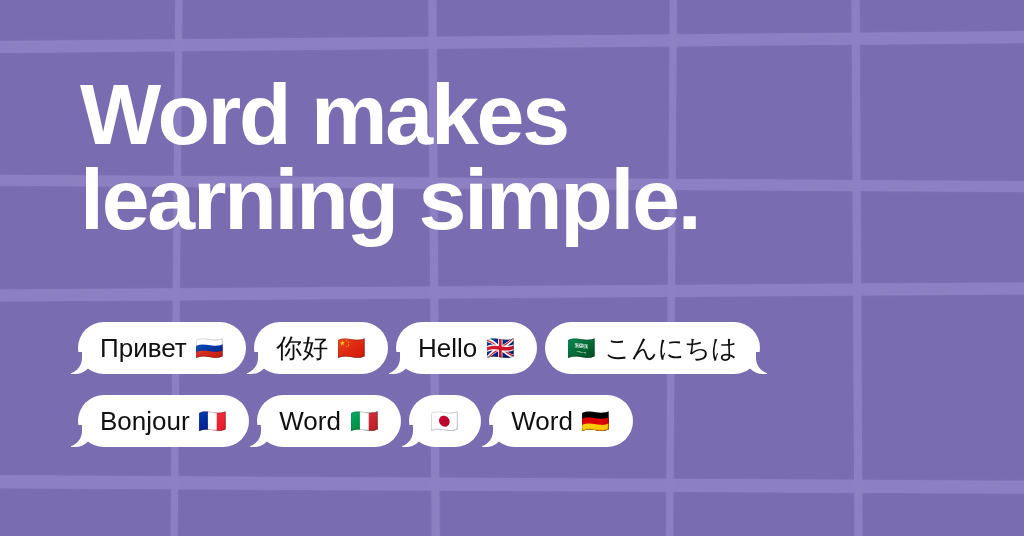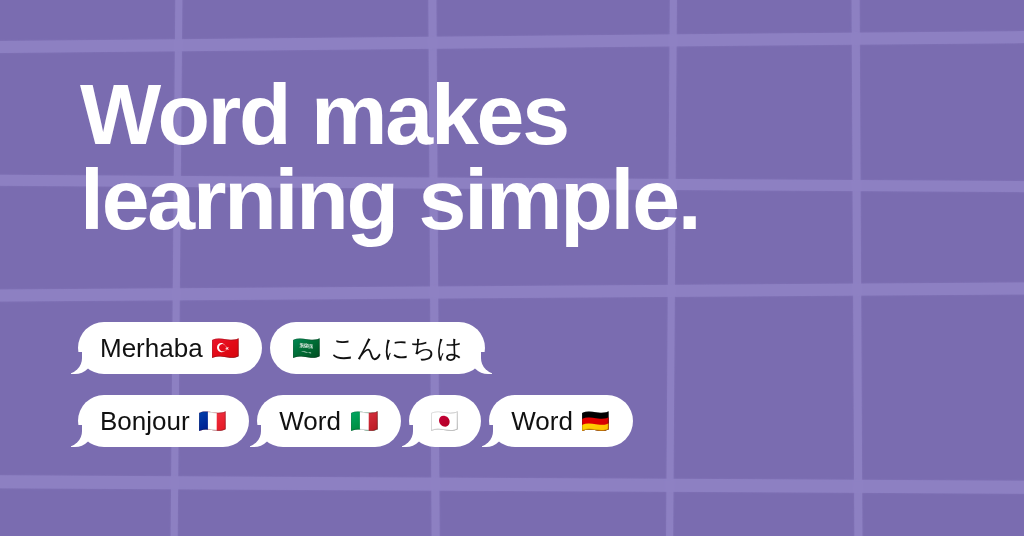--- a/index.html
+++ b/index.html
@@ -164,22 +164,32 @@
     <div class="gline h h4"></div>
   </div>
 
   <div class="headline">Word makes
 learning simple.</div>
 
   <div class="bubble-rows">
     <div class="bubble-row">
         <div class="bubble">
           <span class="tail"></span>
-          <span class="txt">Merhaba</span>
-          <span class="flag">🇹🇷</span>
+          <span class="txt">Привет</span>
+          <span class="flag">🇷🇺</span>
+        </div>
+        <div class="bubble">
+          <span class="tail"></span>
+          <span class="txt">你好</span>
+          <span class="flag">🇨🇳</span>
+        </div>
+        <div class="bubble">
+          <span class="tail"></span>
+          <span class="txt">Hello</span>
+          <span class="flag">🇬🇧</span>
         </div>
         <div class="bubble rtl">
           <span class="tail"></span>
           <span class="txt">こんにちは</span>
           <span class="flag">🇸🇦</span>
         </div>
       </div>
     <div class="bubble-row">
         <div class="bubble">
           <span class="tail"></span>

